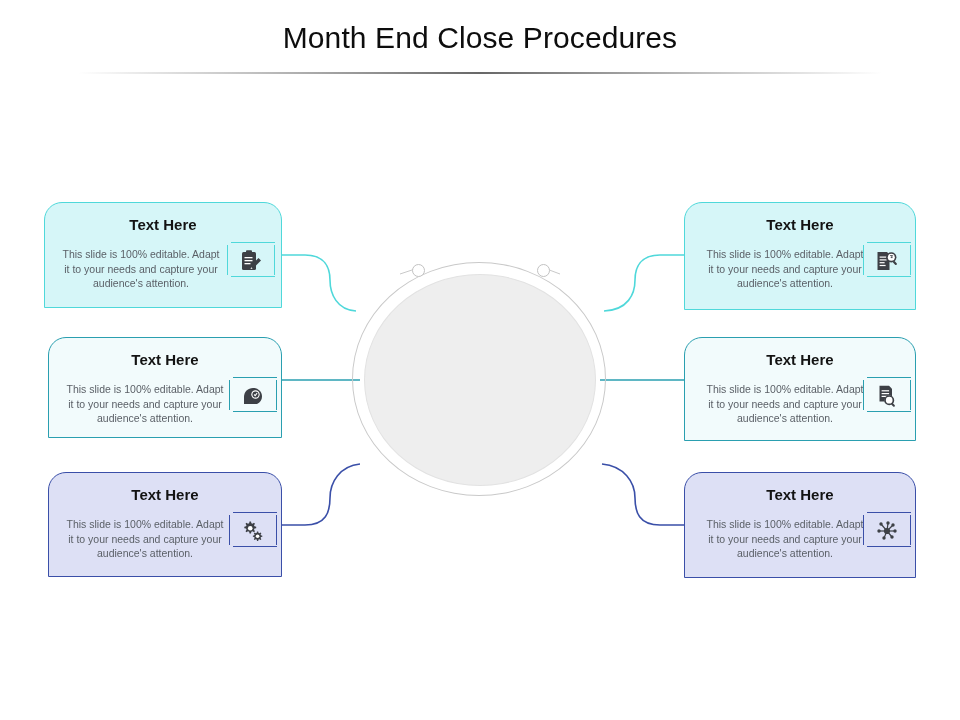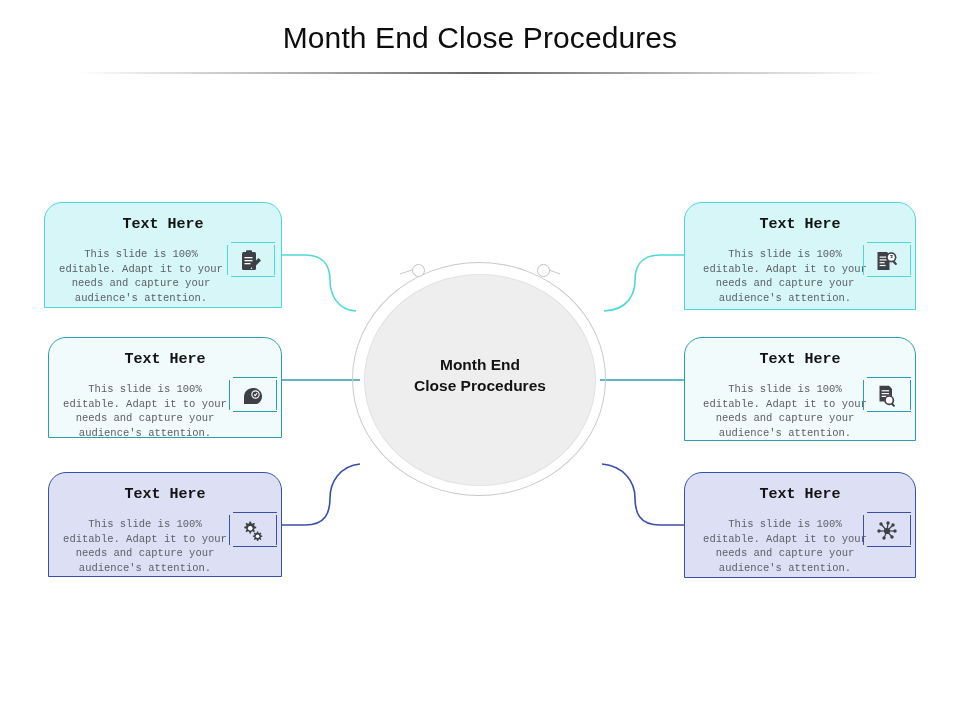--- a/index.html
+++ b/index.html
@@ -110,21 +110,20 @@
   #hub-dot-right { left: 185px; top: 2px; }
 
   
   .card {
     position: absolute;
     box-sizing: border-box;
     border-style: solid;
     border-width: 1px;
     border-radius: 18px 18px 0 0;
     padding: 4px;
-    font-family: Liberation Mono, monospace;
   }
   .card-title {
     position: absolute;
     top: 12px;
     left: 0;
     width: 100%;
     text-align: center;
     font-size: 15px;
     font-weight: bold;
     color: #131313;
@@ -216,22 +215,20 @@
 
     <path d="M684 525 L660 525 C639 525 635 512 635 498 C635 482 624 466 602 464" fill="none" stroke="#3a4fa8" stroke-width="1.6"></path>
 
     <path d="M400 274 L418 268" fill="none" stroke="#c9c9c9" stroke-width="1"></path>
     <path d="M560 274 L544 268" fill="none" stroke="#c9c9c9" stroke-width="1"></path>
   </svg>
 
   <div id="center-hub">
     <div class="hub-ring"></div>
     <div class="hub-disc"></div>
-    <div id="hub-label">Month End
-Close Procedures</div>
     <div class="hub-dot" id="hub-dot-left"></div>
     <div class="hub-dot" id="hub-dot-right"></div>
   </div>
 
   <div class="card card-left" id="card-left-1" style="background:#d6f6f8;border-color:#4fd8da;">
     <div class="card-title">Text Here</div>
     <div class="card-body">This slide is 100% editable. Adapt it to your needs and capture your audience's attention.</div>
     <div class="icon-frame">
       <div class="bar-top" style="background:#4fd8da"></div>
       <div class="bar-bottom" style="background:#4fd8da"></div>

